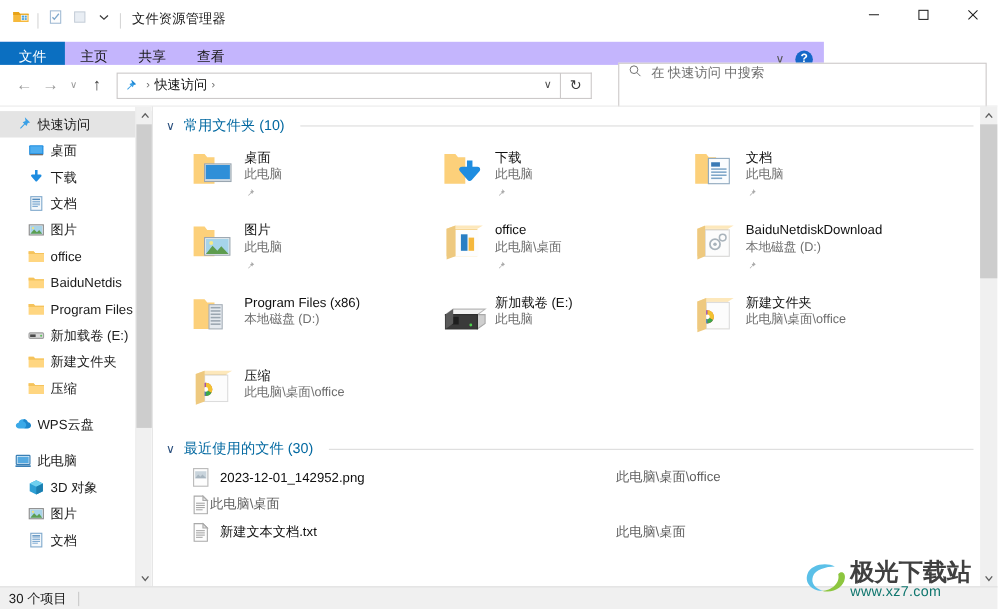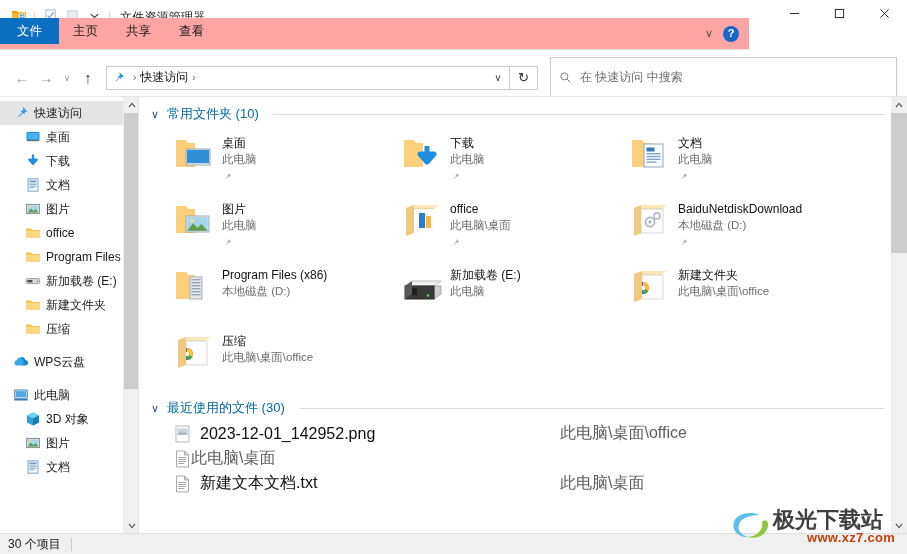--- a/index.html
+++ b/index.html
@@ -25,22 +25,22 @@
   .title-text {
     font-size: 12px; color: #1b1b1b; margin-left: 6px; letter-spacing: .2px;
   }
   .caption-btns { position: absolute; right: 0; top: 0; display: flex; height: 26px; }
   .cap-btn {
     width: 45px; height: 26px; display: flex; align-items: center; justify-content: center;
   }
 
   
   .ribbon {
-    position: absolute; left: 0; top: 18px; width: 749px; height: 32px;
-    background: #fca5a5; display: flex; align-items: stretch;
+    position: absolute; left: 0; top: 38px; width: 749px; height: 32px;
+    background: #c4b5fd; display: flex; align-items: stretch;
     border-bottom: 1px solid #e3e3e3;
   }
   .rtab {
     display: flex; align-items: center; justify-content: center;
     font-size: 12.5px; color: #1a1a1a; padding: 0 14px; height: 26px; margin-top: 0px;
   }
   .rtab.file {
     background: #0b6fc1; color: #ffffff; padding: 0 17px; height: 26px;
   }
   .ribbon-right {
@@ -73,22 +73,22 @@
   .crumb-sep { color: #6a6a6a; font-size: 10px; padding: 0 4px; }
   .crumb { font-size: 12px; color: #121212; }
   .addr-spacer { flex: 1; }
   .addr-chev { width: 22px; text-align: center; color: #4a4a4a; font-size: 10px; }
   .refresh {
     width: 28px; height: 24px; border: 1px solid #ccc9c9; border-left: none;
     display: flex; align-items: center; justify-content: center; color: #3a3a3a;
     font-size: 13px;
   }
   .searchbox {
-    margin-left: 12px; flex: 1; height: 41px; border: 1px solid #ccc9c9; background: #fff;
-    display: flex; align-items: center; padding-left: 8px; gap: 8px;
+    margin-left: 24px; flex: 1; height: 41px; border: 1px solid #ccc9c9; background: #fff;
+    display: flex; padding-left: 8px; gap: 8px;
   }
   .search-ph { font-size: 12px; color: #6d6d6d; }
 
   
   .content {
     position: absolute; left: 0; top: 96px; width: 907px; height: 437px;
     display: flex; border-top: 1px solid #e6e6e6;
   }
   
   .navpane {
@@ -149,21 +149,21 @@
     line-height: 15px;
   }
   .tile-sub {
     font-size: 11.5px; color: #6e6e6e; white-space: nowrap; line-height: 16px;
   }
   .tile-pin { margin-top: 1px; width: 11px; height: 11px; opacity: .75; }
 
   .recentlist { padding: 4px 0 0 0; }
   .recentrow {
     height: 25px; display: flex; align-items: center; padding-left: 34px;
-    font-size: 16px; color: #101010;
+    font-size: 12px; color: #101010;
   }
   .rr-ico { width: 18px; height: 20px; flex: 0 0 18px; display: flex; align-items: center; justify-content: center; }
   .rr-name { margin-left: 9px; width: 360px; white-space: nowrap; overflow: hidden; }
   .rr-path { color: #5e5e5e; white-space: nowrap; }
 
   .file-scroll {
     position: absolute; right: 0; top: 0; width: 16px; height: 437px;
     background: #f0f0f0;
   }
 
@@ -179,21 +179,21 @@
   
   .watermark {
     position: absolute; right: 8px; bottom: 3px; width: 170px; height: 50px;
     pointer-events: none; display: flex; align-items: center; gap: 4px;
   }
   .wm-text { display: flex; flex-direction: column; line-height: 1; }
   .wm-main {
     font-size: 22px; font-weight: bold; color: #404040;
     letter-spacing: 0px;
   }
-  .wm-url { font-size: 13px; font-weight: bold; color: #c2410c; letter-spacing: .3px; margin-left: 34px; }
+  .wm-url { font-size: 13px; font-weight: normal; color: #0f766e; letter-spacing: .3px; }
 </style>
 </head>
 <body>
 
 <div class="window">
 
   <div class="titlebar">
     <div class="qat">
       <div class="qat-ico">
         <svg width="16" height="16" viewBox="0 0 16 16">
@@ -365,20 +365,32 @@
                 <path d="M10.4 1.4l4.2 4.2-1.9.5-1 2.3-1.3-1.3-4 4.1-.7-.7 4.1-4L8.5 5.2l2.3-1z" fill="#8d8d8d"></path>
               </svg></span>
           </div>
           <div class="nav-item lvl1">
             <span class="nav-ico">
               <svg width="16" height="16" viewBox="0 0 16 16">
                 <path d="M1 3.4h4.6L7 4.9h8v8.2H1z" fill="#ffd681"></path>
                 <path d="M1 3.4h4.6L7 4.9h8v1.1H1z" fill="#f5c35c"></path>
               </svg>
             </span>
+            <span class="nav-label">BaiduNetdis</span>
+            <span class="pin"><svg width="10" height="10" viewBox="0 0 16 16">
+                <path d="M10.4 1.4l4.2 4.2-1.9.5-1 2.3-1.3-1.3-4 4.1-.7-.7 4.1-4L8.5 5.2l2.3-1z" fill="#8d8d8d"></path>
+              </svg></span>
+          </div>
+          <div class="nav-item lvl1">
+            <span class="nav-ico">
+              <svg width="16" height="16" viewBox="0 0 16 16">
+                <path d="M1 3.4h4.6L7 4.9h8v8.2H1z" fill="#ffd681"></path>
+                <path d="M1 3.4h4.6L7 4.9h8v1.1H1z" fill="#f5c35c"></path>
+              </svg>
+            </span>
             <span class="nav-label">Program Files (</span>
           </div>
           <div class="nav-item lvl1">
             <span class="nav-ico">
               <svg width="16" height="16" viewBox="0 0 16 16">
                 <rect x="1.4" y="5.6" width="13.2" height="5" rx="1" fill="#d9d9d9" stroke="#a0a0a0"></rect>
                 <rect x="2.4" y="7" width="5" height="2.4" fill="#4a4a4a"></rect>
                 <circle cx="12.4" cy="8.2" r="0.9" fill="#5ac05a"></circle>
               </svg>
             </span>

